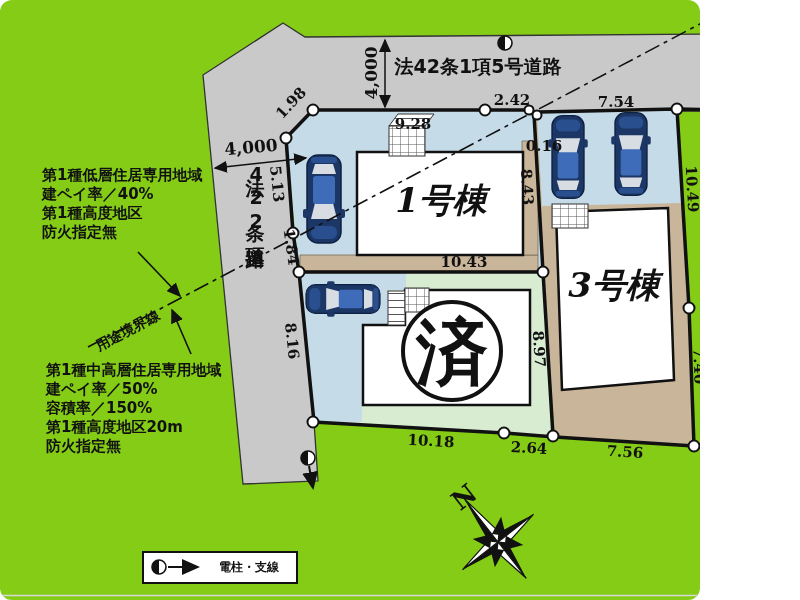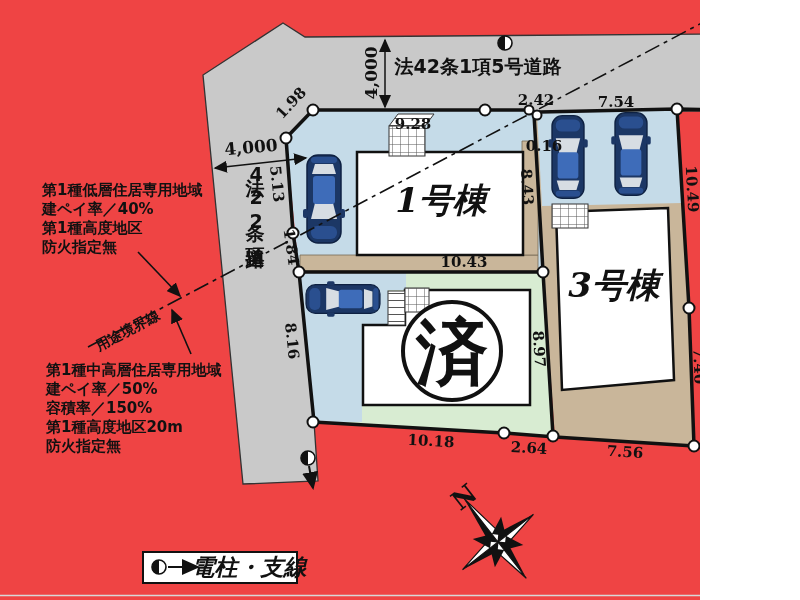--- a/index.html
+++ b/index.html
@@ -1,28 +1,28 @@
 <!DOCTYPE html>
 <html><head>
 <meta charset="utf-8">
 <style>
   html,body{margin:0;padding:0;background:#fff;}
-  #stage{position:relative;width:700px;height:600px;background:#ef4444;overflow:hidden;
-         font-family:"DejaVu Sans","Liberation Sans",sans-serif;color:#111;}
+  #stage{position:relative;width:700px;height:600px;background:#84cc16;overflow:hidden;
+         font-family:"DejaVu Sans","Liberation Sans",sans-serif;color:#111;border-radius:12px;}
   #plan-svg{position:absolute;left:0;top:0;}
   .lbl{position:absolute;white-space:nowrap;transform:translate(-50%,-50%);color:#111;}
   .dim{font-family:"DejaVu Serif","Liberation Serif",serif;font-size:15px;font-weight:600;}
   .roadname{font-weight:700;font-size:19px;letter-spacing:0px;}
   .roadname-v{position:absolute;writing-mode:vertical-rl;text-orientation:upright;
       font-weight:700;font-size:19px;line-height:26px;letter-spacing:1px;}
   .bldg{font-family:"DejaVu Serif","Liberation Serif",serif;font-weight:700;font-size:34px;font-style:italic;}
   .sold{font-family:"DejaVu Serif","Liberation Serif",serif;font-weight:700;font-size:72px;}
   .zoning{position:absolute;font-size:15px;font-weight:700;line-height:19px;}
   .boundary-lbl{font-size:14px;font-weight:700;}
-  .legend-lbl{font-size:23px;font-weight:600;font-style:italic;}
+  .legend-lbl{font-size:12px;font-weight:600;}
   .north-lbl{font-family:"DejaVu Serif","Liberation Serif",serif;font-weight:700;font-size:26px;}
   .w4000{font-family:"DejaVu Serif","Liberation Serif",serif;font-size:17px;font-weight:600;}
 </style>
 </head>
 <body>
 
 <div id="stage">
 
 <svg id="plan-svg" width="800" height="600" viewBox="0 0 800 600">
   <defs>
@@ -180,21 +180,21 @@
 
 <div class="lbl roadname" style="left:478px;top:67px;">法42条1項5号道路</div>
 
 <div class="roadname-v" style="left:243px;top:162px;height:170px;">法42条2項道路</div>
 
 <div class="lbl w4000" style="left:371px;top:73px;transform:translate(-50%,-50%) rotate(-90deg);">4,000</div>
 
 <div class="lbl w4000" style="left:251px;top:147px;transform:translate(-50%,-50%) rotate(-5deg);">4,000</div>
 
 <div class="lbl dim" style="left:413px;top:102px;margin-top:22px;">9.28</div>
-<div class="lbl dim" style="left:536px;top:100px;">2.42</div>
+<div class="lbl dim" style="left:512px;top:100px;">2.42</div>
 <div class="lbl dim" style="left:544px;top:98px;margin-top:48px;">0.16</div>
 <div class="lbl dim" style="left:616px;top:102px;">7.54</div>
 
 <div class="lbl dim" style="left:291px;top:103px;transform:translate(-50%,-50%) rotate(-47deg);">1.98</div>
 <div class="lbl dim" style="left:277px;top:184px;transform:translate(-50%,-50%) rotate(84deg);">5.13</div>
 <div class="lbl dim" style="left:291px;top:247px;transform:translate(-50%,-50%) rotate(82deg);">1.84</div>
 <div class="lbl dim" style="left:292px;top:341px;transform:translate(-50%,-50%) rotate(84deg);">8.16</div>
 
 <div class="lbl dim" style="left:527px;top:187px;transform:translate(-50%,-50%) rotate(87deg);">8.43</div>
 <div class="lbl dim" style="left:456px;top:262px;margin-left:8px;">10.43</div>
@@ -204,21 +204,21 @@
 <div class="lbl dim" style="left:699px;top:366px;transform:translate(-50%,-50%) rotate(88deg);">7.40</div>
 
 <div class="lbl dim" style="left:431px;top:441px;transform:translate(-50%,-50%) rotate(3deg);">10.18</div>
 <div class="lbl dim" style="left:529px;top:448px;transform:translate(-50%,-50%) rotate(3deg);">2.64</div>
 <div class="lbl dim" style="left:625px;top:452px;transform:translate(-50%,-50%) rotate(4deg);">7.56</div>
 
 <div class="lbl bldg" style="left:441px;top:201px;">1号棟</div>
 <div class="lbl bldg" style="left:614px;top:286px;">3号棟</div>
 <div class="lbl sold" style="left:452px;top:353px;">済</div>
 
-<div class="zoning" style="left:42px;top:181px;">
+<div class="zoning" style="left:42px;top:166px;">
   <div>第1種低層住居専用地域</div>
   <div>建ペイ率／40%</div>
   <div>第1種高度地区</div>
   <div>防火指定無</div>
 </div>
 
 <div class="zoning" style="left:46px;top:361px;">
   <div>第1種中高層住居専用地域</div>
   <div>建ペイ率／50%</div>
   <div>容積率／150%</div>

